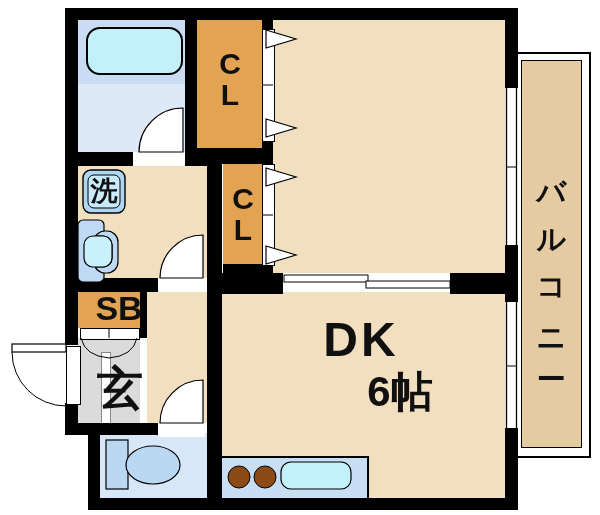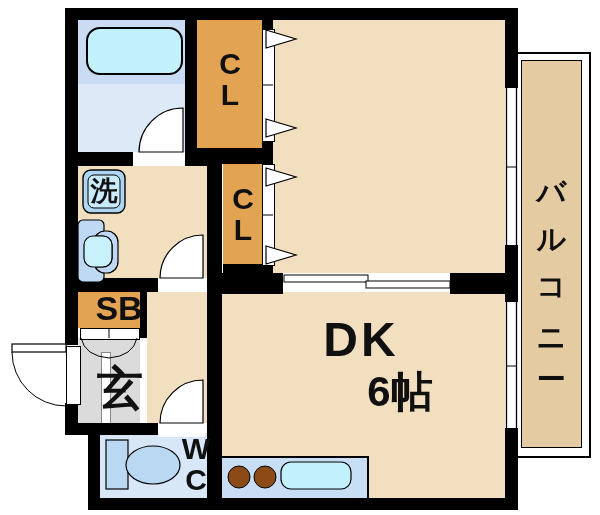--- a/index.html
+++ b/index.html
@@ -131,15 +131,14 @@
   </svg>
 
   <div class="lbl stacked" style="left:230px;top:80px;font-size:30px;">CL</div>
   <div class="lbl stacked" style="left:243px;top:215px;font-size:30px;">CL</div>
   <div class="lbl" style="left:361px;top:340px;font-size:48px;letter-spacing:3px;text-align:center;">DK</div>
   <div class="lbl" style="left:363px;top:392px;font-size:42px;margin-left:37px;">6帖</div>
   <div class="lbl vtext" style="left:551px;top:270px;font-size:29px;letter-spacing:18px;">バルコニー</div>
   <div class="lbl" style="left:104px;top:192px;font-size:27px;">洗</div>
   <div class="lbl" style="left:119px;top:308px;font-size:34px;">SB</div>
   <div class="lbl" style="left:120px;top:388px;font-size:46px;">玄</div>
-  <div class="lbl stacked" style="left:196px;top:465px;font-size:30px;">WC</div>
 
 </div>
 
 </body></html>

